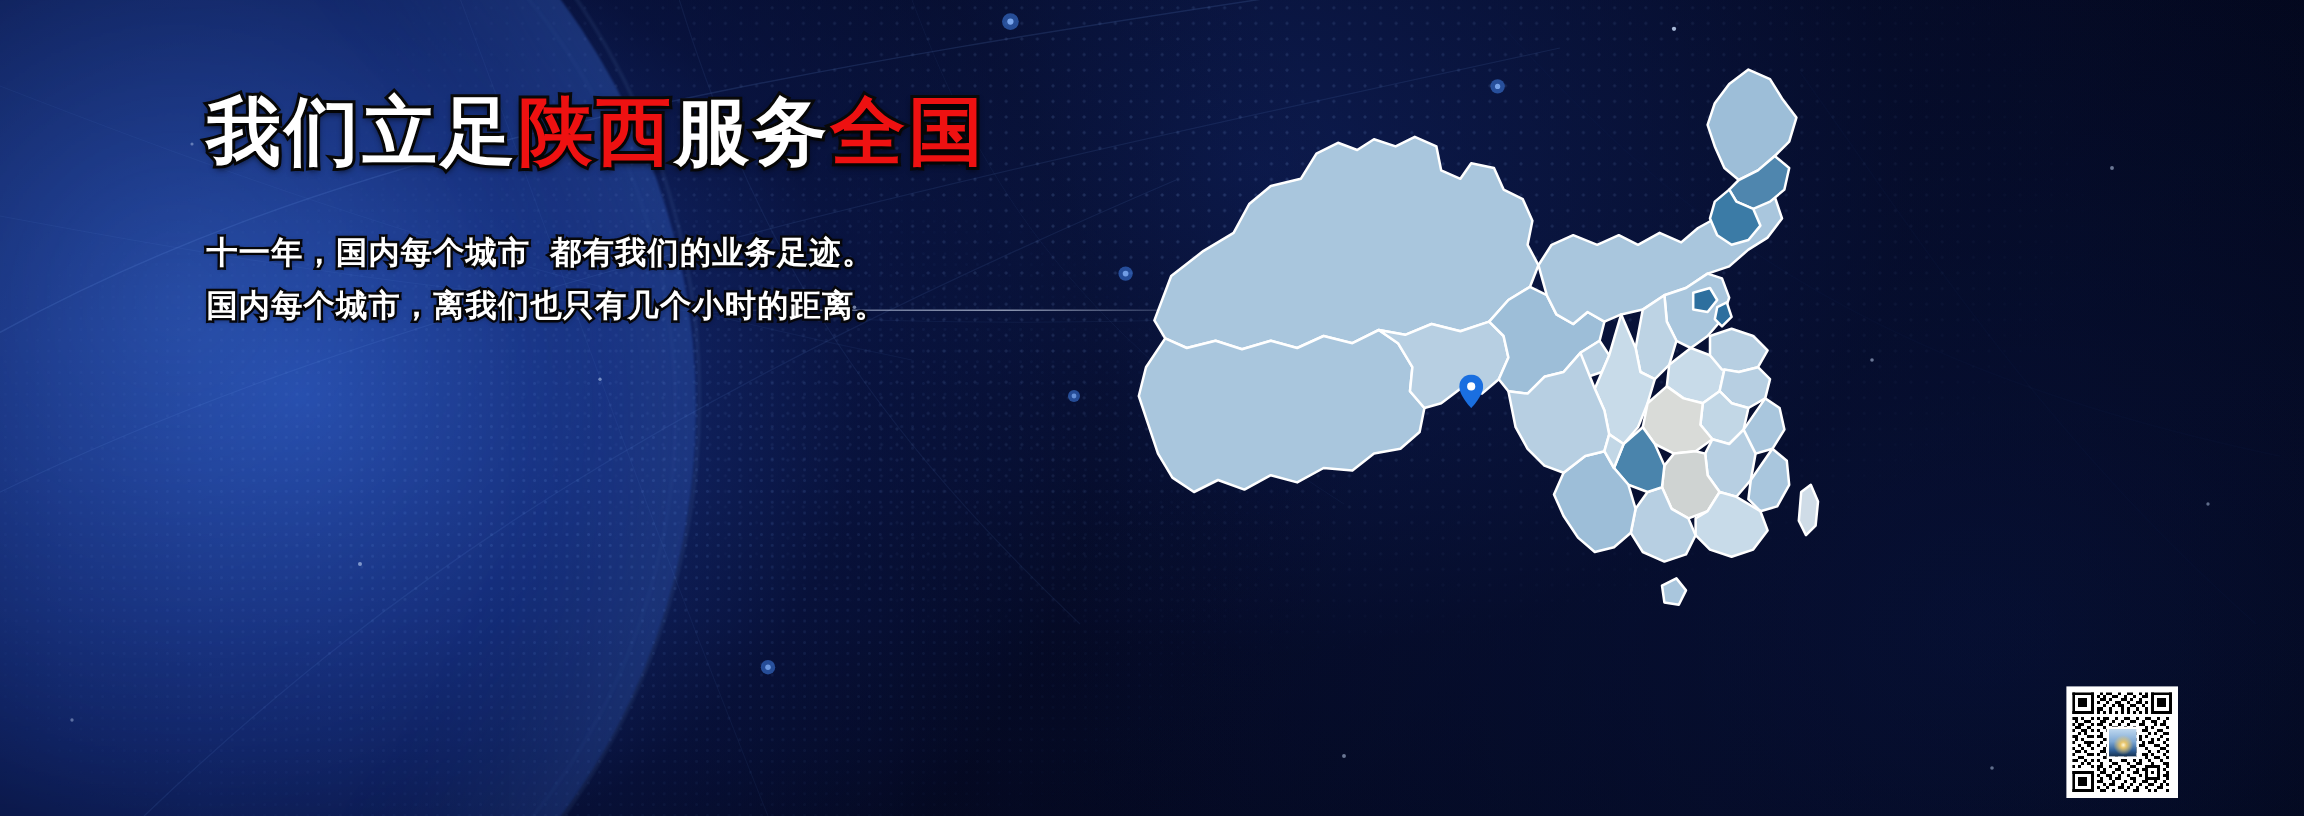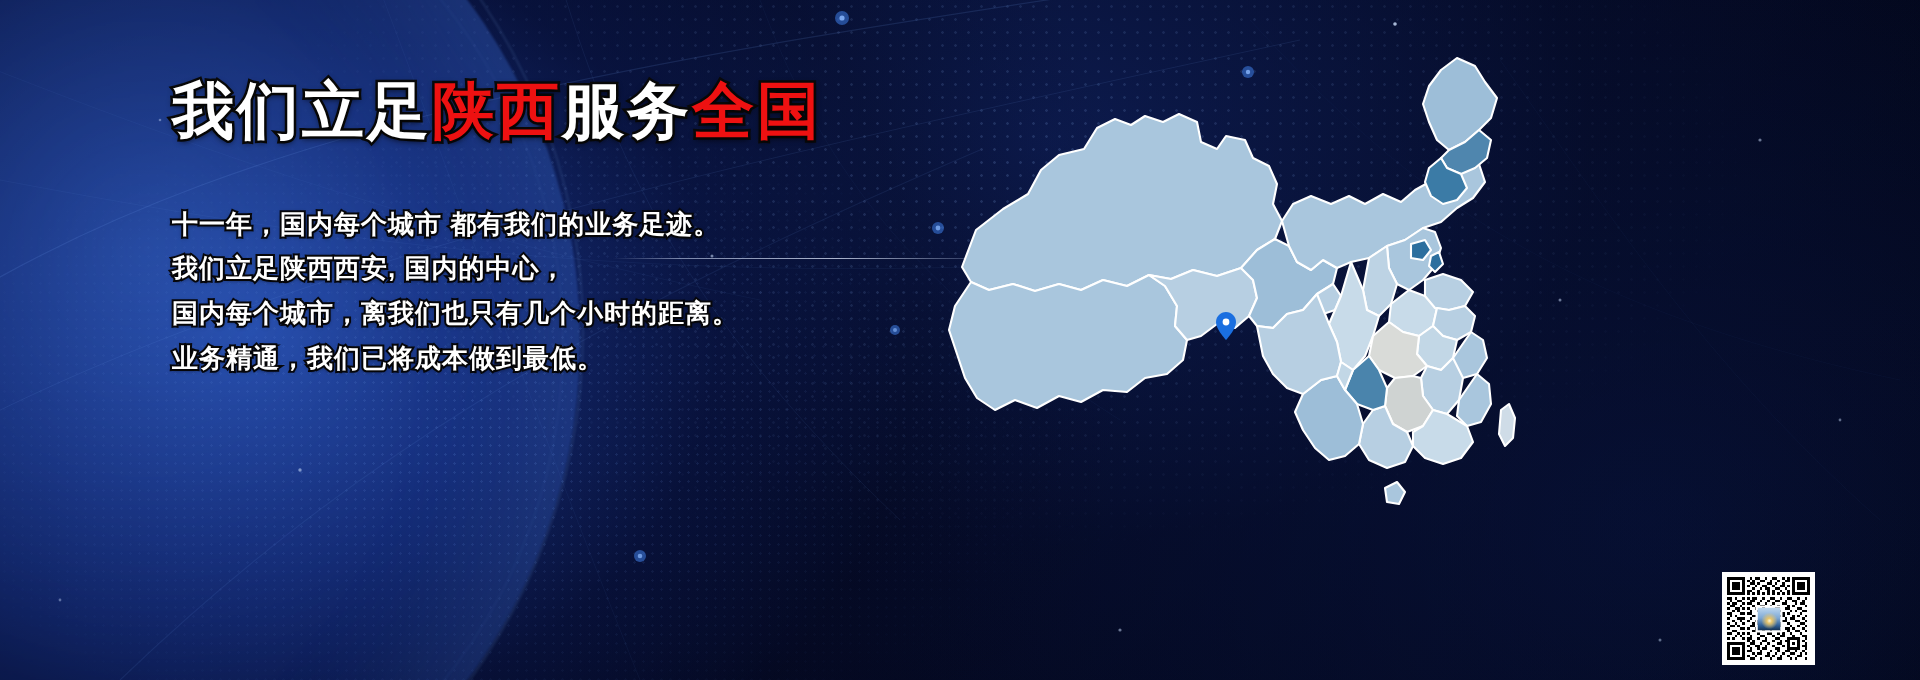--- a/index.html
+++ b/index.html
@@ -95,38 +95,39 @@
     position:absolute;
     left:172px;top:78px;
     width:760px;
   }
   .headline{
     font-size:62px;
     line-height:1.06;
     font-weight:bold;
     letter-spacing:3px;
     white-space:nowrap;
-    margin:0 0 58px 0;
+    margin:0 0 46px 0;
     color:#ffffff;
     -webkit-text-stroke:5px #0a0a0a;
     paint-order:stroke fill;
     text-shadow:0 2px 6px rgba(0,0,0,.85);
   }
   .headline .hl{color:#ee1111;}
   .body-block{margin:0;}
   .body-line{
     font-size:26px;
     line-height:1.72;
     font-weight:bold;
     letter-spacing:1px;
     white-space:nowrap;
     color:#ffffff;
     -webkit-text-stroke:4px #08080c;
     paint-order:stroke fill;
     text-shadow:0 1px 4px rgba(0,0,0,.8);
+    font-family:Liberation Mono, monospace;
   }
 
   
   .hairline{
     position:absolute;
     left:612px;top:258px;
     width:375px;height:1px;
     background:linear-gradient(90deg,rgba(190,210,255,0) 0%,rgba(215,228,255,.55) 18%,rgba(225,235,255,.75) 60%,rgba(190,210,255,.15) 100%);
   }
 
@@ -227,23 +228,21 @@
   </svg>
 
   <div class="hairline"></div>
 
   <div class="copy">
     <h1 class="headline">
       <span>我们立足</span><span class="hl">陕西</span><span>服务</span><span class="hl">全国</span>
     </h1>
     <div class="body-block">
       <div class="body-line">十一年，国内每个城市 都有我们的业务足迹。</div>
-      <div class="body-line">我们立足陕西西安, 国内的中心，</div>
       <div class="body-line">国内每个城市，离我们也只有几个小时的距离。</div>
-      <div class="body-line">业务精通，我们已将成本做到最低。</div>
     </div>
   </div>
 
   <div class="map-wrap">
     <svg viewBox="0 0 660 540">
       <g class="prov">
 
         <path fill="#a9c6dd" d="M117,249 L131,212 L158,191 L183,176 L196,152 L214,137 L239,131 L252,110 L270,101 L286,107 L300,98 L318,104 L334,96 L352,104 L356,124 L372,131 L381,118 L400,122 L408,140 L424,148 L432,166 L428,186 L437,203 L430,221 L412,232 L396,250 L372,258 L348,252 L326,261 L304,257 L282,268 L258,262 L236,272 L214,266 L190,273 L168,266 L144,272 L126,264 Z"></path>
 
         <path fill="#a9c6dd" d="M126,264 L144,272 L168,266 L190,273 L214,266 L236,272 L258,262 L282,268 L304,257 L320,268 L332,288 L330,308 L342,322 L338,342 L322,356 L300,360 L282,374 L258,372 L236,384 L214,378 L192,390 L170,382 L150,392 L132,380 L120,360 L112,336 L104,312 L110,288 Z"></path>

